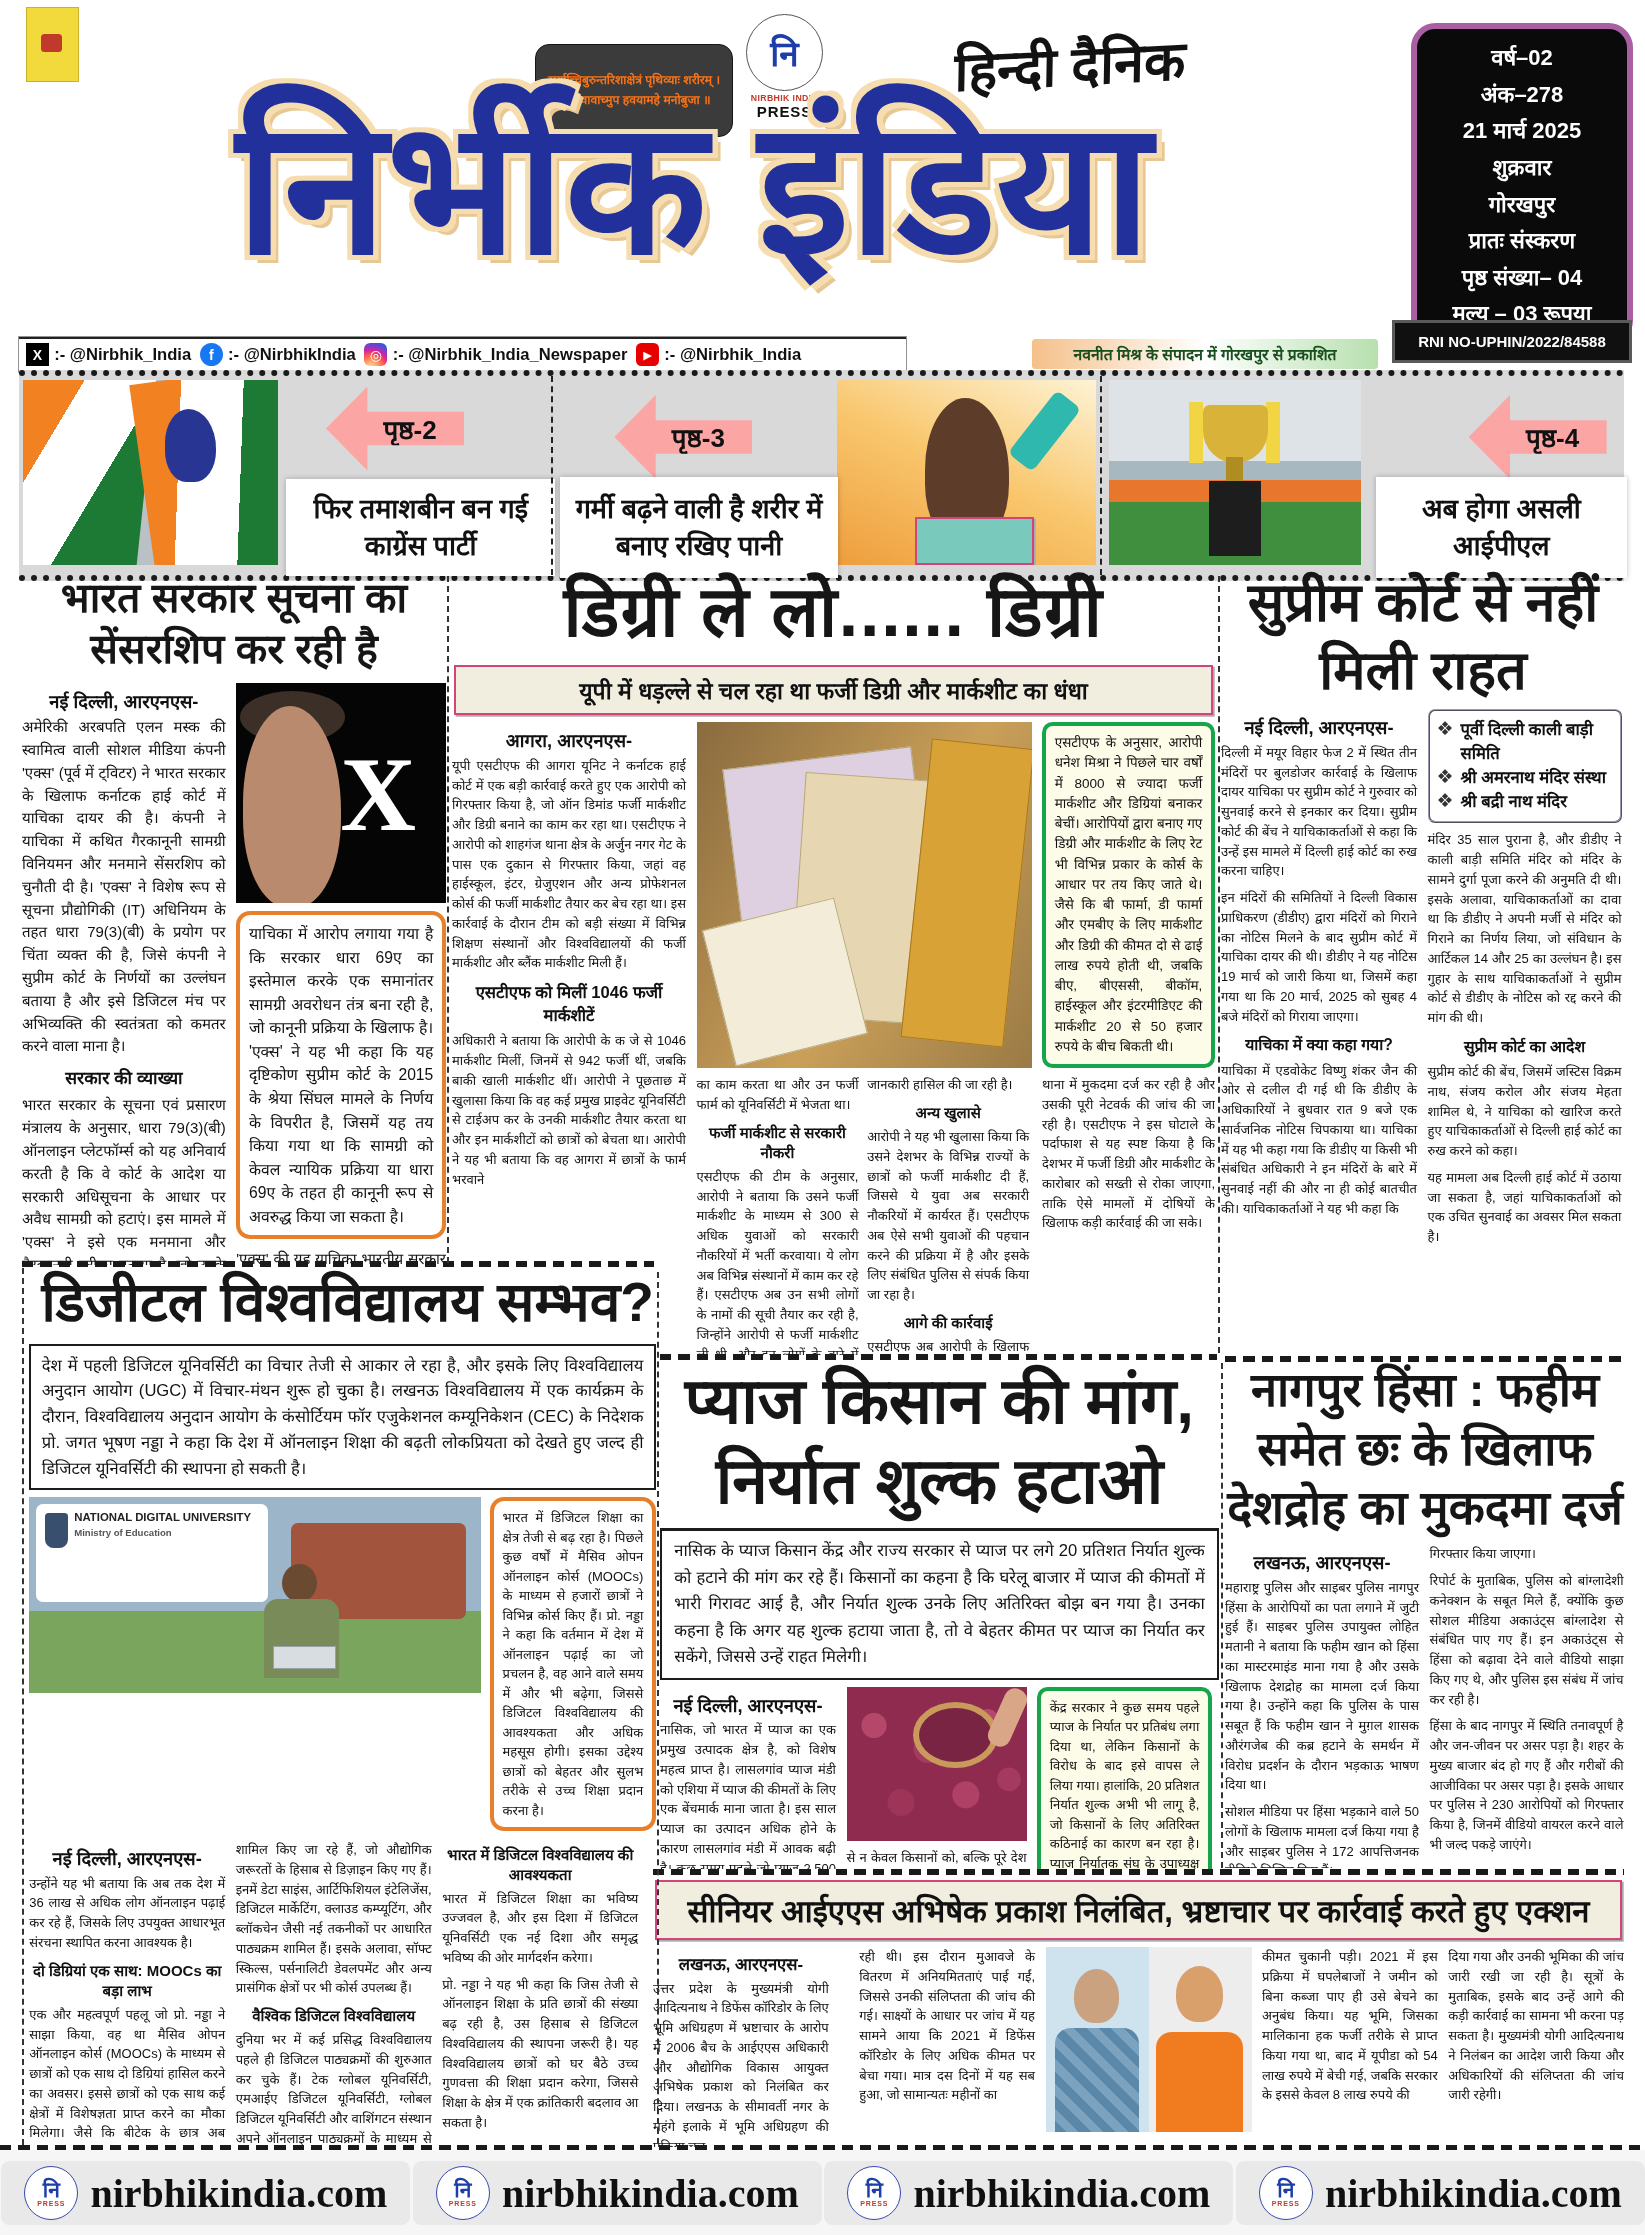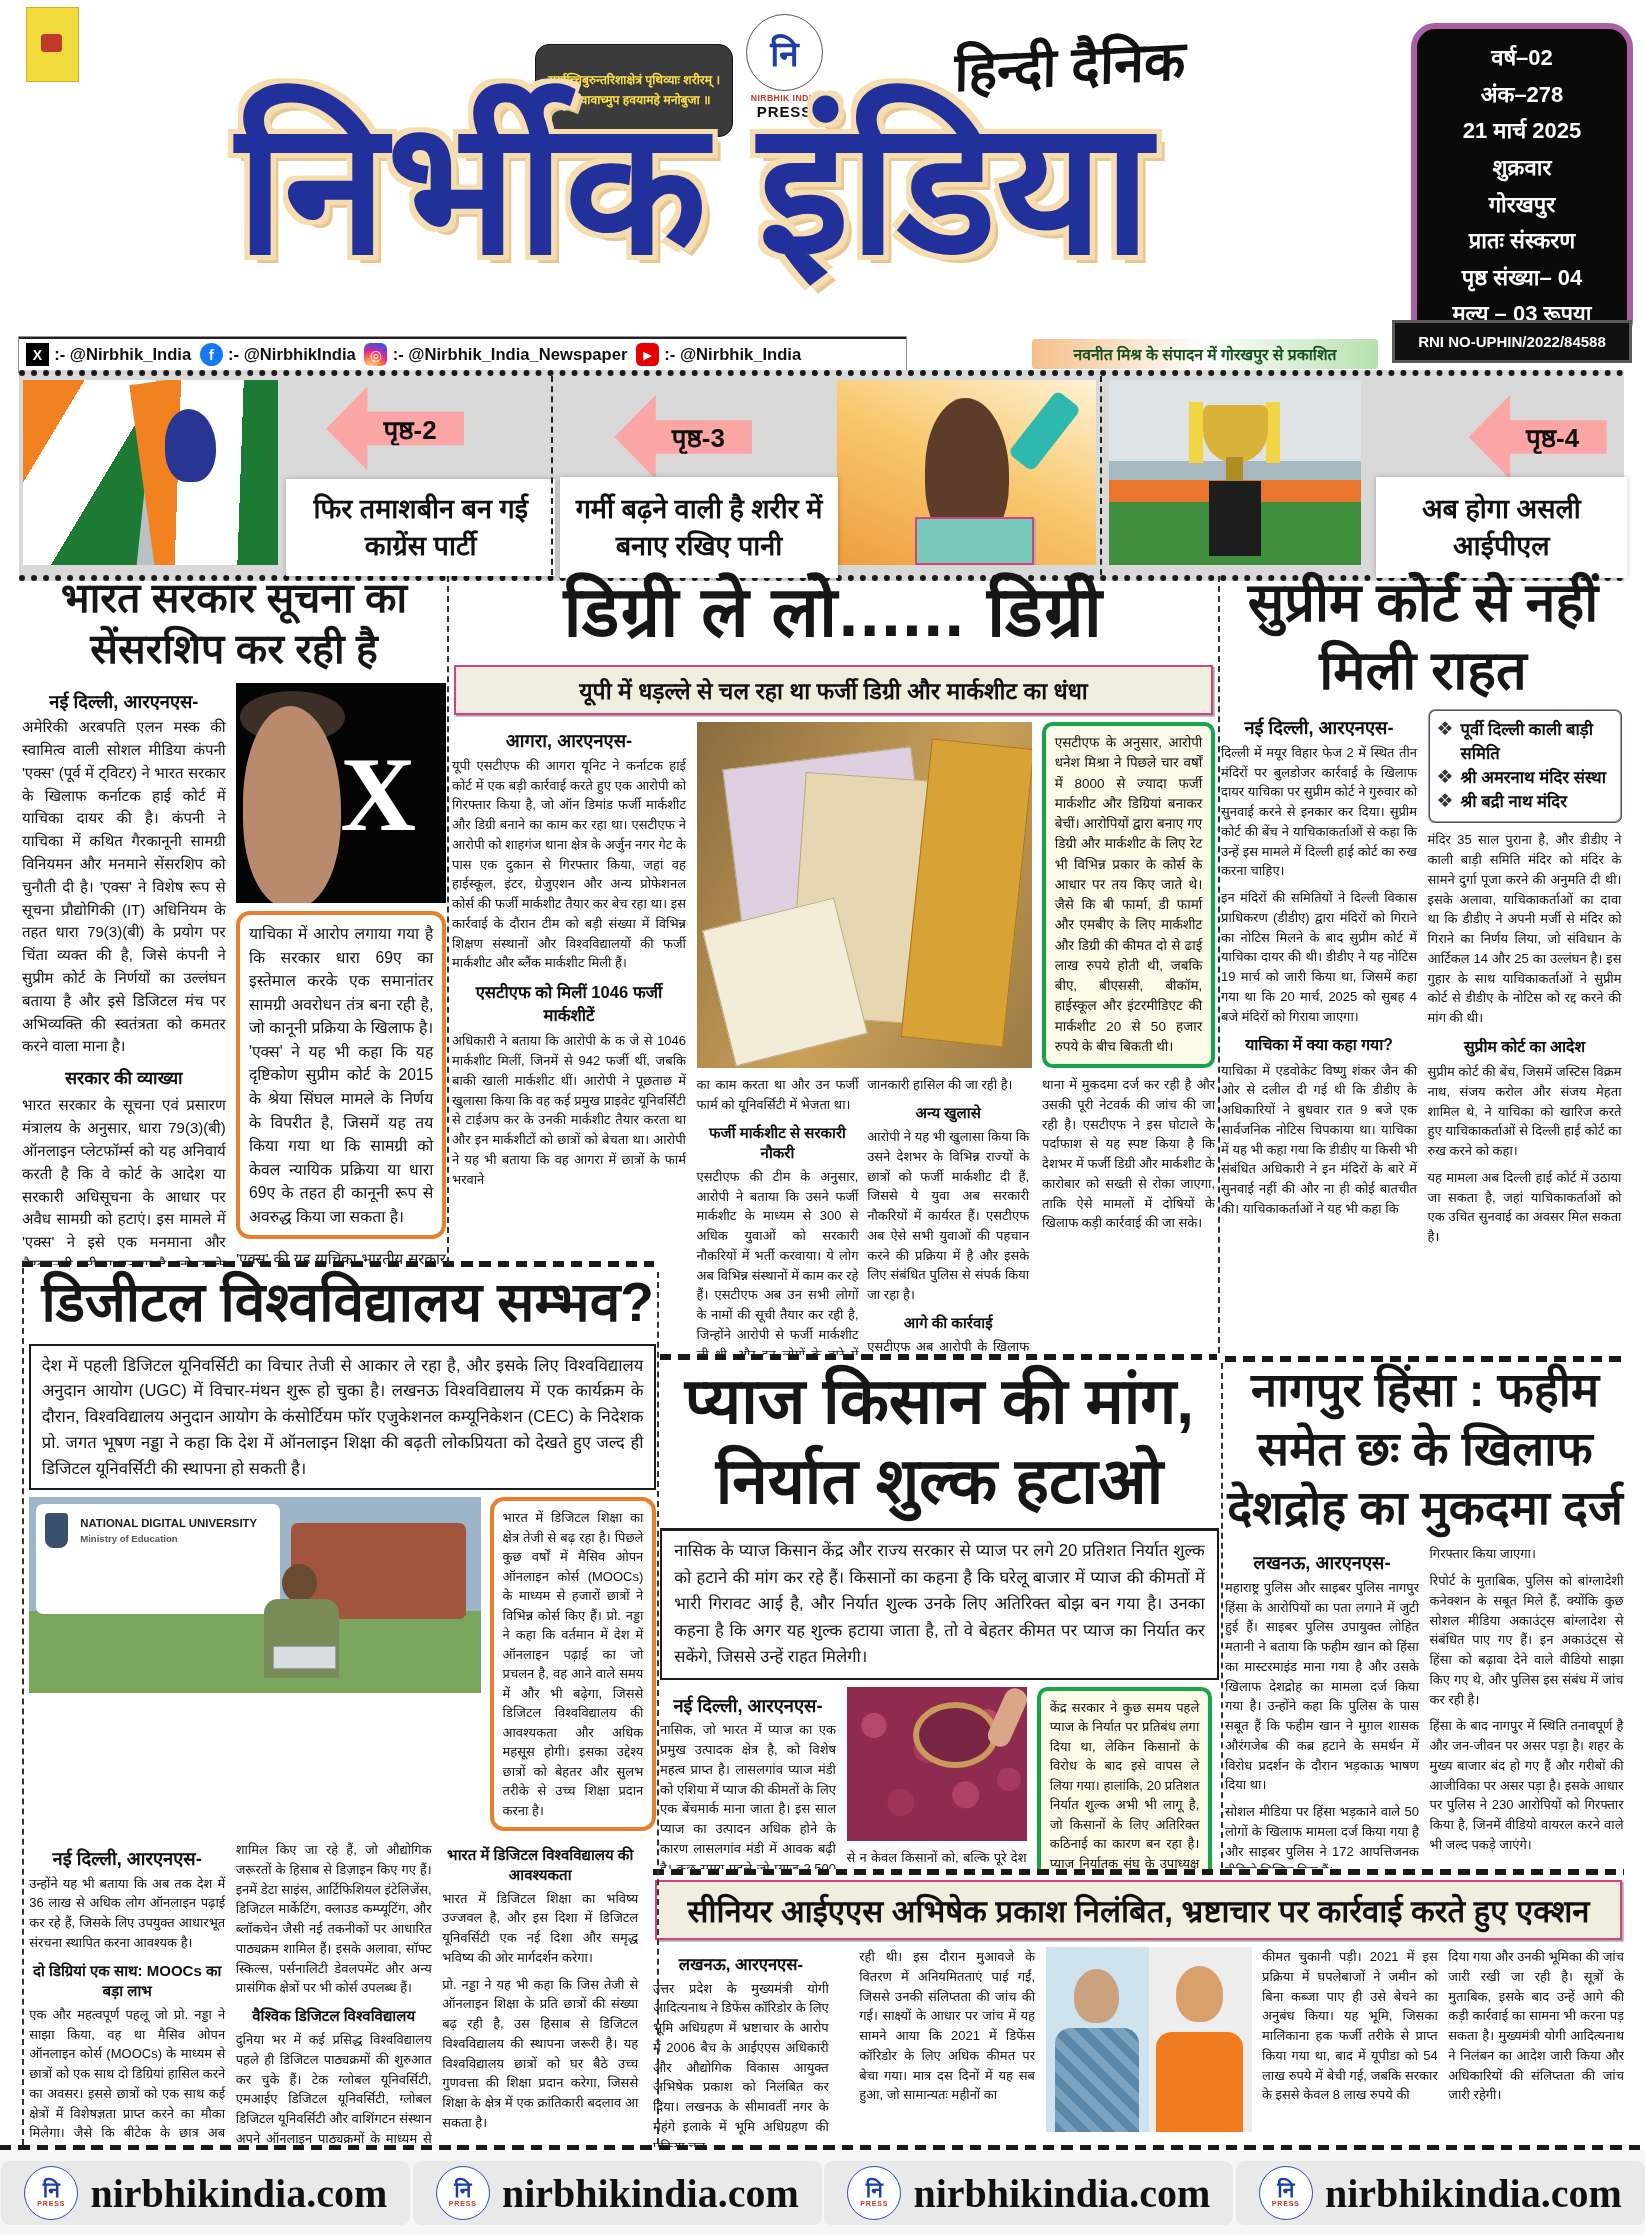--- a/index.html
+++ b/index.html
@@ -3,21 +3,21 @@
 <meta charset="utf-8">
 <style>
   html,body{margin:0;padding:0;background:#fff;}
   .page{position:relative;width:1646px;height:2236px;background:#fff;overflow:hidden;
         font-family:"Liberation Sans","DejaVu Sans",sans-serif;color:#111;}
   .abs{position:absolute;}
   
   #cornerBox{left:26px;top:7px;width:51px;height:73px;background:#f2d93c;border:0.9px solid #c9b32a;}
   #cornerBox .dot{position:absolute;left:14px;top:26px;width:21px;height:17.5px;background:#c0392b;border-radius:3.5px;}
   #sloganBox{left:535px;top:44px;width:182px;height:84px;background:#3b3b3b;border:1.7px solid #161616;border-radius:14px;
-             color:#fde047;font-size:12.2px;font-weight:bold;display:flex;flex-direction:column;justify-content:center;
+             color:#f97316;font-size:12.2px;font-weight:bold;display:flex;flex-direction:column;justify-content:center;
              text-align:center;padding:3.5px 7px;line-height:1.6;}
   #pressLogo{left:732px;top:14px;width:105px;text-align:center;}
   .logo-circle{width:75px;height:75px;border-radius:50%;background:#fff;border:1.7px solid #555;margin:0 auto;
                display:flex;align-items:center;justify-content:center;font-weight:bold;color:#1d3ea8;font-size:35px;}
   .logo-brand{color:#c0392b;font-size:8.7px;font-weight:bold;margin-top:1.7px;letter-spacing:0.4px;}
   .logo-press{color:#111;font-size:15px;font-weight:bold;letter-spacing:0.9px;}
   #hindiDaily{left:939px;top:38px;width:262px;font-size:54px;font-weight:bold;color:#121212;
               transform:rotate(-3deg) skewX(-4deg);text-align:center;line-height:1.05;}
   #mainTitle{left:12.2px;top:73px;width:1363px;text-align:center;font-size:185px;font-weight:900;color:#22309c;line-height:1.25;
              text-shadow:5.2px 5.2px 0 #f6ddb0,-5.2px -5.2px 0 #f6ddb0,5.2px -5.2px 0 #f6ddb0,-5.2px 5.2px 0 #f6ddb0,7.9px 7.9px 0 #e7c794;}
@@ -102,21 +102,21 @@
   #artC{left:1221px;top:569px;width:404px;height:788px;}
   #artC .hl{font-size:54px;}
   .bulletbox{border:2.6px ridge #9a9ab0;border-radius:7px;background:#fff;padding:7px;margin-bottom:7px;}
   .bullet{display:flex;gap:7px;font-weight:bold;font-size:16.6px;line-height:1.45;align-items:flex-start;}
   .bullet .fl{font-size:19px;line-height:1.2;color:#333;}
   
   #artD{left:22px;top:1268px;width:634px;height:877px;border-left:2.6px dashed #333;padding-left:5.2px;box-sizing:border-box;}
   #artD .hl{font-size:55px;text-align:left;padding-left:12.2px;}
   .introbox{border:2.6px solid #1c1c1c;padding:7px 10.5px;font-size:16.6px;line-height:1.55;text-align:justify;margin:7px 0;}
   .ndu{position:relative;width:452px;height:196px;background:linear-gradient(#9db5c8 0 58%,#79a55c 58% 100%);overflow:hidden;flex:none;}
-  .ndu .card{position:absolute;left:7px;top:7px;width:218px;height:84px;background:#fff;border-radius:7px;padding:13px;}
+  .ndu .card{position:absolute;left:7px;top:7px;width:218px;height:84px;background:#fff;border-radius:7px;padding:7px;}
   .ndu .emb{position:absolute;left:8.7px;top:8.7px;width:23px;height:35px;background:#38506e;border-radius:3.5px 3.5px 8.7px 8.7px;}
   .ndu .t1{margin-left:31px;font-weight:bold;font-size:11.4px;color:#222;}
   .ndu .t2{margin-left:31px;font-weight:bold;font-size:9.6px;color:#555;margin-top:3.5px;}
   .ndu .bld{position:absolute;right:15.7px;top:26px;width:175px;height:96px;background:#a3543d;border-radius:7px;}
   .ndu .head{position:absolute;left:56%;top:34%;width:35px;height:38px;background:#6b4a32;border-radius:50%;}
   .ndu .body{position:absolute;left:52%;top:52%;width:75px;height:79px;background:#7a8b5a;border-radius:14px 14px 0 0;}
   .ndu .lap{position:absolute;left:54%;top:76%;width:61px;height:21px;background:#d8dde2;border:1.7px solid #9aa0a6;}
   
   #artE{left:660px;top:1361px;width:559px;height:508px;}
   #artE .hl{font-size:64px;}

